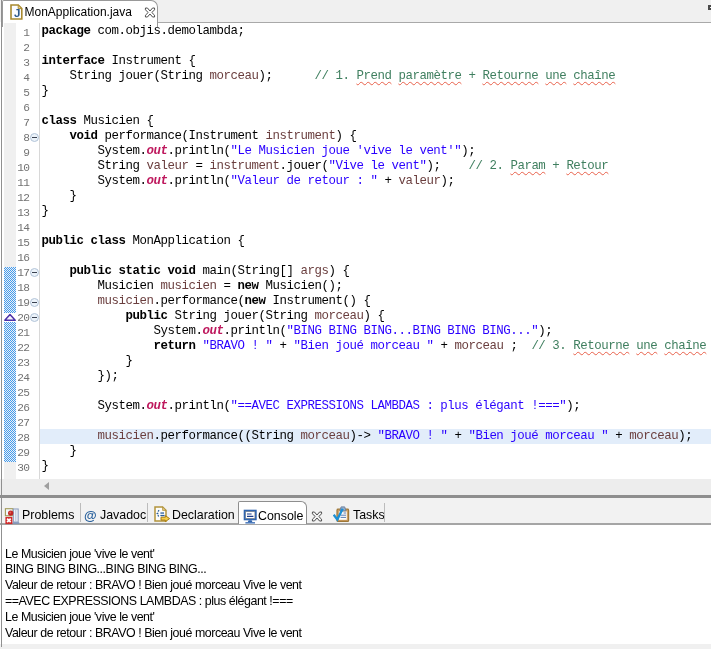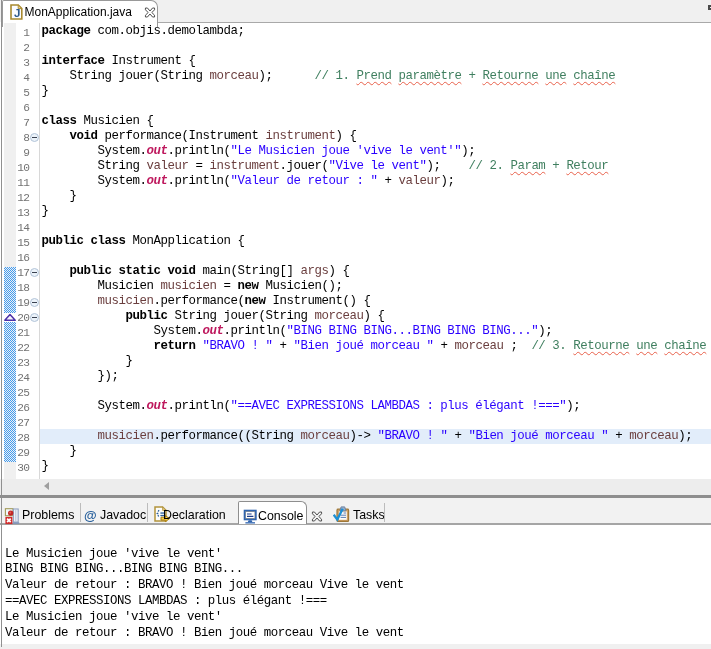--- a/index.html
+++ b/index.html
@@ -53,21 +53,21 @@
 #btabbar { left:0; top:497.5px; width:711px; height:25.5px; background:#f2f2f2; }
 #btabborder { left:0; top:523px; width:711px; height:1.5px; background:#a5a5a5; }
 .sep { position:absolute; top:503px; width:1px; height:19px; background:#bcbcbc; }
 .btab { position:absolute; height:22px; font-size:12.4px; color:#000; }
 .btab span { position:absolute; }
 #contab { left:238px; top:501px; width:69px; height:23px; background:#fff;
   border:1px solid #8e8e8e; border-bottom:none; border-radius:2px 6px 0 0; z-index:3; }
 #header { left:0; top:524.5px; width:711px; height:22.5px; background:#f2f2f2;
   border-bottom:1px solid #b5b5b5; }
 #header span { position:absolute; left:3px; top:3.5px; font-size:11.85px; color:#000; }
-#consoletext { left:5px; top:546.7px; font-family:Liberation Mono, monospace;
+#consoletext { left:5px; top:546.7px; font-family:Liberation Sans, sans-serif;
   font-size:12.4px; letter-spacing:-0.44px; line-height:15.8px; white-space:pre; color:#000; }
 #bscroll { left:0; top:644px; width:711px; height:5px; background:#f0f0f0; }
 #leftborder { left:1px; top:0; width:1px; height:647px; background:#909090; }
 </style></head>
 <body>
 <div id="root">
   <div class="abs" id="topbar"></div>
   <div class="abs" id="topbar-border"></div>
   <div class="abs" id="edtab">
     <svg class="abs" style="left:7px;top:3px" width="13" height="16" viewBox="0 0 13 16">
@@ -163,21 +163,21 @@
   <div class="sep" style="left:146.5px"></div>
   <div class="btab" style="left:152px;top:505px">
     <svg class="abs" style="left:1.5px;top:0.5px" width="17" height="17" viewBox="0 0 17 17">
       <path d="M1 1 H8.6 L12 4.4 V15 H1 Z" fill="#fdfdfa" stroke="#b2943c" stroke-width="1.5"></path>
       <path d="M8.6 1 V4.4 H12 Z" fill="#e5ce8e" stroke="#b2943c" stroke-width="0.8"></path>
       <path d="M5.2 4.4 C3.6 4.9 4.6 7 3.4 7.6 C4.6 8.2 3.6 10.3 5.2 10.8" fill="none" stroke="#2a5f9e" stroke-width="1.2" stroke-dasharray="1.6 1"></path>
       <rect x="6.4" y="6.4" width="3.6" height="1.3" fill="#2a5f9e"></rect>
       <rect x="6.4" y="8.9" width="4.2" height="1.3" fill="#2a5f9e"></rect>
       <path d="M7 11.2 L11.3 11.2 L11.3 9.6 L15.6 12.6 L11.3 15.7 L11.3 14.1 L7 14.1 Z" fill="#f5cf4a" stroke="#a97d10" stroke-width="1"></path>
     </svg>
-    <span style="left:11px;top:2.5px">Declaration</span>
+    <span style="left:20px;top:2.5px">Declaration</span>
   </div>
   <div class="abs" id="contab">
     <svg class="abs" style="left:4px;top:6.5px" width="15" height="15" viewBox="0 0 15 15">
       <rect x="0.7" y="0.7" width="13" height="10.6" fill="#2e64b0"></rect>
       <rect x="2.3" y="2.3" width="9.8" height="7.4" fill="#999"></rect>
       <rect x="3" y="3" width="8.4" height="6" fill="#fff"></rect>
       <path d="M4 5 H8.6 M4 7.4 H10.4" stroke="#1a3c8c" stroke-width="1.2"></path>
       <path d="M5.6 11.3 L8.6 11.3 L9.5 13.2 L4.7 13.2 Z" fill="#2e64b0"></path>
       <rect x="2.4" y="13.2" width="9.6" height="1.3" fill="#2e64b0"></rect>
     </svg>

